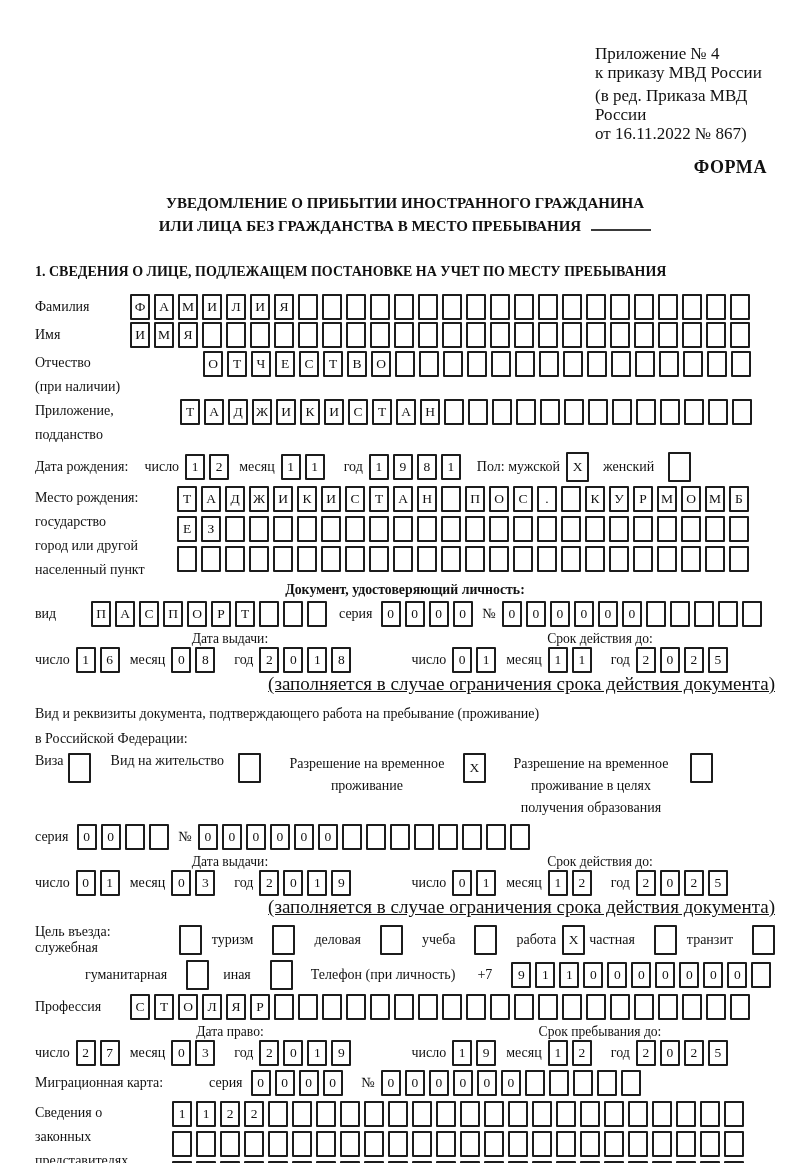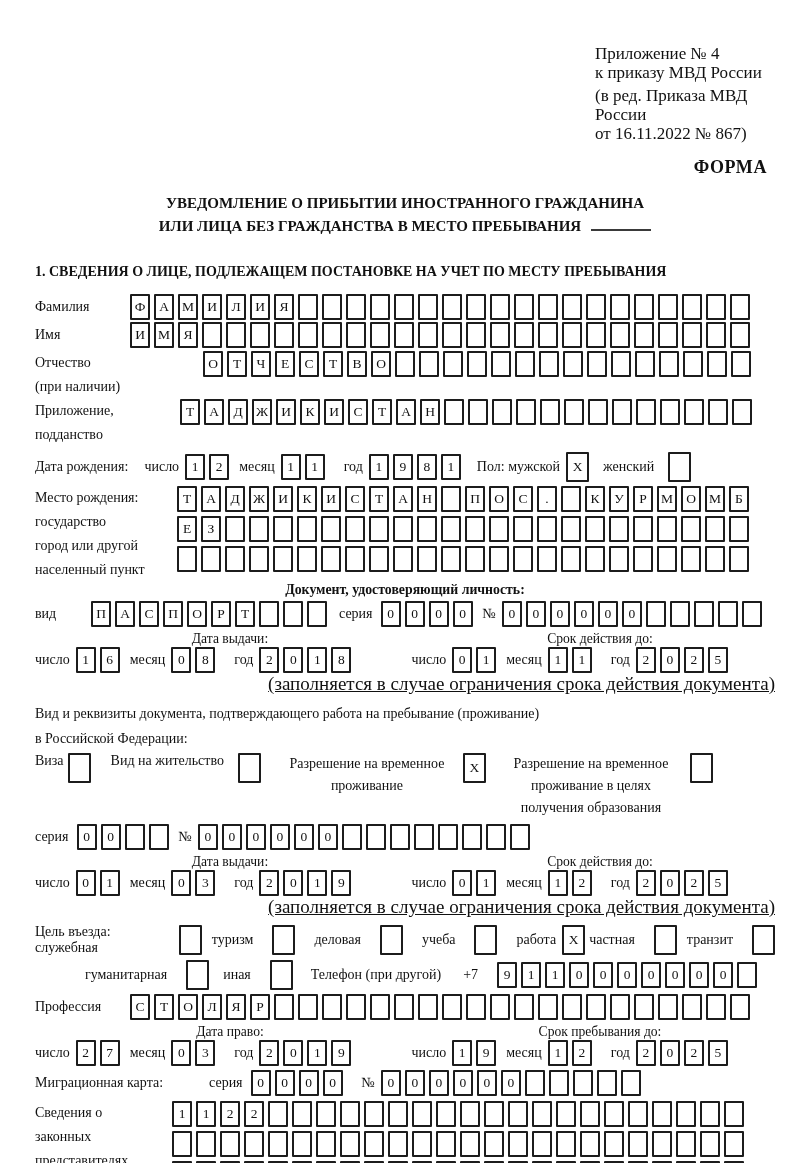--- a/index.html
+++ b/index.html
@@ -522,21 +522,21 @@
 
   <div class="row mt4">
     <span class="ml50">гуманитарная</span>
     <span class="cells tall ml8">
         <span class="cell"></span>
       </span>
     <span class="ml14">иная</span>
     <span class="cells tall ml8">
         <span class="cell"></span>
       </span>
-    <span class="ml18">Телефон (при другой)</span>
+    <span class="ml18">Телефон (при личность)</span>
     <span class="ml22">+7</span>
     <span class="cells ml8">
         <span class="cell">9</span>
         <span class="cell">1</span>
         <span class="cell">1</span>
         <span class="cell">0</span>
         <span class="cell">0</span>
         <span class="cell">0</span>
         <span class="cell">0</span>
         <span class="cell">0</span>

